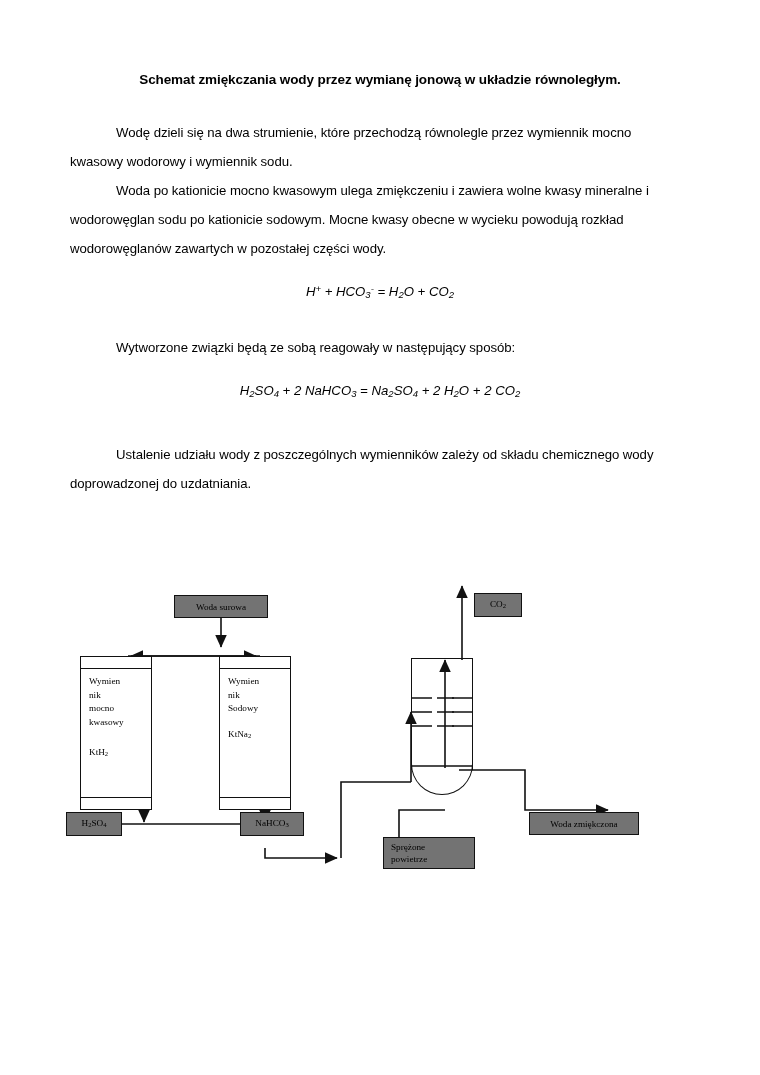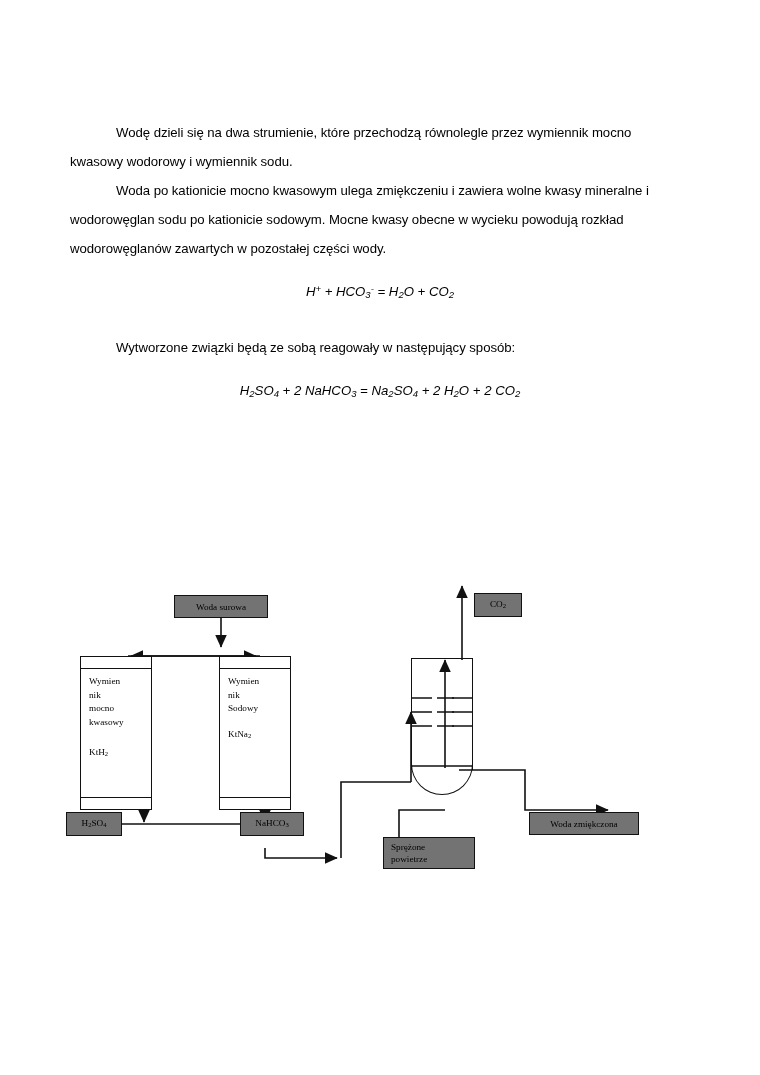--- a/index.html
+++ b/index.html
@@ -136,35 +136,37 @@
     width: 760px;
     height: 330px;
     overflow: visible;
   }
 </style>
 </head>
 <body>
 
 <div class="page">
 
+  <div class="doc-title">Schemat zmiękczania wody przez wymianę jonową w układzie równoległym.</div>
 
   <div class="para" style="left:70px; top:118px; width:615px;"><span class="indent"></span><span>Wodę dzieli się na dwa strumienie, które przechodzą równolegle przez wymiennik mocno kwasowy wodorowy i wymiennik sodu.</span></div>
 
   <div class="para" style="left:70px; top:176px; width:615px;"><span class="indent"></span><span>Woda po kationicie mocno kwasowym ulega zmiękczeniu i zawiera wolne kwasy mineralne i wodorowęglan sodu po kationicie sodowym. Mocne kwasy obecne w wycieku powodują rozkład wodorowęglanów zawartych w pozostałej części wody.</span></div>
 
   <div class="eq" style="top:283px;">
     <span>H<sup>+</sup> + HCO<sub>3</sub><sup>-</sup> = H<sub>2</sub>O + CO<sub>2</sub></span>
   </div>
 
   <div class="para" style="left:70px; top:333px; width:615px;"><span class="indent"></span><span>Wytworzone związki będą ze sobą reagowały w następujący sposób:</span></div>
 
   <div class="eq" style="top:383px;">
     <span>H<sub>2</sub>SO<sub>4</sub> + 2 NaHCO<sub>3</sub> = Na<sub>2</sub>SO<sub>4</sub> + 2 H<sub>2</sub>O + 2 CO<sub>2</sub></span>
   </div>
 
+  <div class="para" style="left:70px; top:440px; width:615px;"><span class="indent"></span><span>Ustalenie udziału wody z poszczególnych wymienników zależy od składu chemicznego wody doprowadzonej do uzdatniania.</span></div>
 
   <div class="diagram">
 
     <svg class="wires" viewBox="0 0 760 330">
       <defs>
         <marker id="ah" markerWidth="9" markerHeight="9" refX="7.5" refY="3.6" orient="auto">
           <path d="M0,0 L8,3.6 L0,7.2 z" fill="#111"></path>
         </marker>
       </defs>
       <g stroke="#111" stroke-width="1.6" fill="none">

